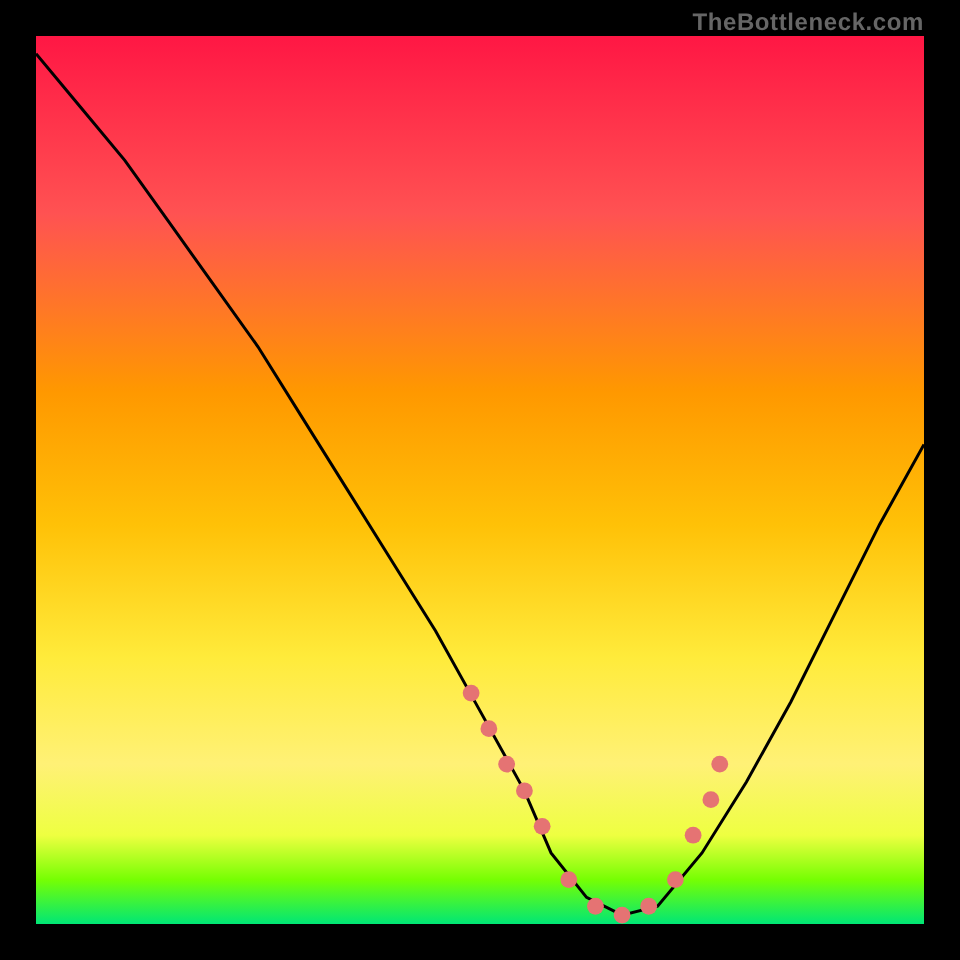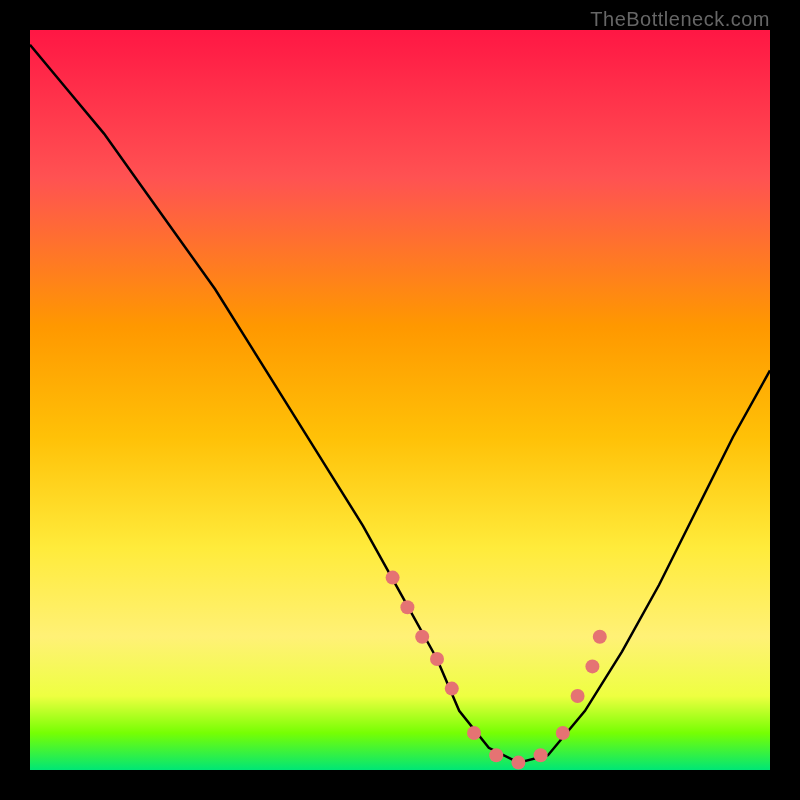--- a/index.html
+++ b/index.html
@@ -31,21 +31,21 @@
     top: 0;
     width: 100%;
     height: 100%;
   }
   .watermark {
     position: absolute;
     top: 8px;
     right: 30px;
     color: #666;
     font-size: 20px;
-    font-weight: 400;
+    font-weight: 700;
     letter-spacing: 0.5px;
   }
 </style>
 </head>
 <body>
 
 <div class="watermark">TheBottleneck.com</div>
 
 <div class="chart-area">
   <svg class="gradient-bg" viewBox="0 0 740 740" preserveAspectRatio="none">

